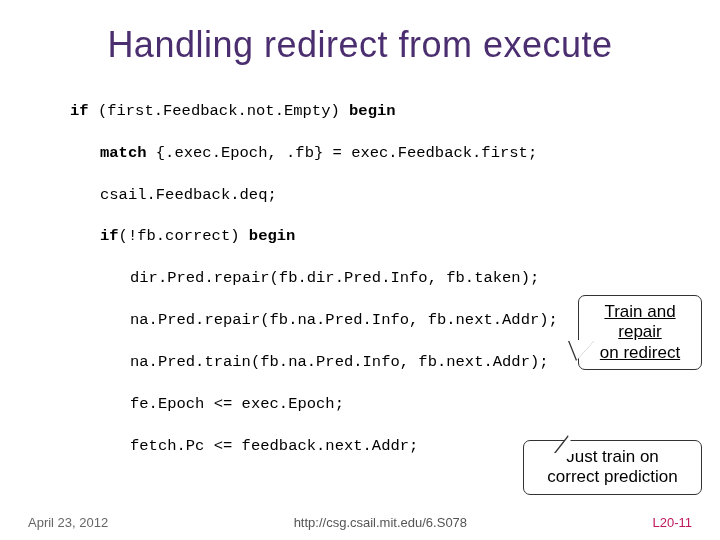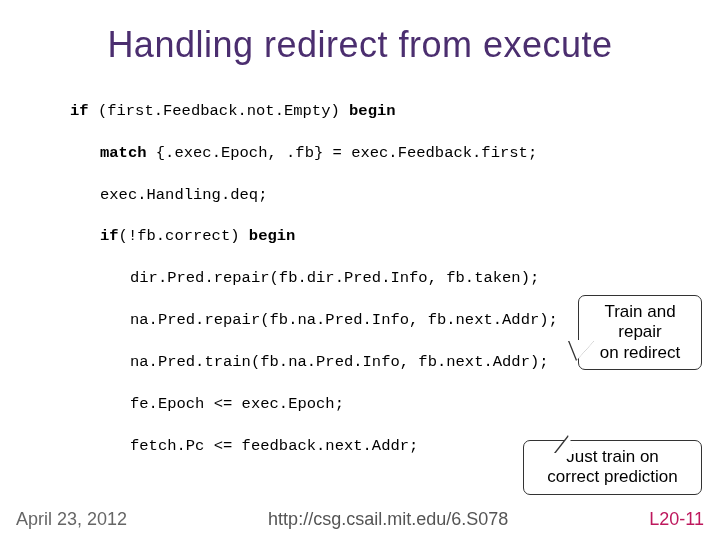--- a/index.html
+++ b/index.html
@@ -40,21 +40,21 @@
     position: absolute;
     background: #fff;
     border: 1px solid #333;
     border-radius: 7px;
     padding: 6px 12px;
     font-size: 17px;
     text-align: center;
     line-height: 1.2;
     z-index: 3;
   }
-  .callout1 { right: 18px; top: 295px; width: 124px; }
+  .callout1 { right: 18px; top: 295px; width: 124px; text-decoration: underline; }
   .callout2 { right: 18px; top: 440px; width: 179px; }
   .tail {
     position: absolute;
     width: 0; height: 0;
     z-index: 4;
   }
   .tail1 {
     right: 125px; top: 340px;
     border-left: 8px solid transparent;
     border-right: 18px solid transparent;
@@ -67,38 +67,38 @@
     border-right: 6px solid transparent;
     border-bottom: 18px solid #fff;
     filter: drop-shadow(-1px -1px 0 #333);
   }
   .footer {
     position: absolute;
     left: 0; right: 0; bottom: 10px;
     display: flex;
     justify-content: space-between;
     align-items: flex-end;
-    padding: 0 16px;
-    font-size: 18px;
+    padding: 0 28px;
+    font-size: 13px;
     color: #555;
   }
   .footer .date { color: #666; }
   .footer .url { color: #555; flex: 1; text-align: center; }
   .footer .num { color: #be185d; }
 </style>
 </head>
 <body>
 
 <div class="slide">
   <h1 class="title">Handling redirect from execute</h1>
 
   <div class="code">
 <div class="ind1"><b>if</b><span> (first.Feedback.not.Empty) </span><b>begin</b></div>
 <div class="ind2"><b>match</b><span> {.exec.Epoch, .fb} = exec.Feedback.first;</span></div>
-<div class="ind2"><span>exec.Handling.deq;</span></div>
+<div class="ind2"><span>csail.Feedback.deq;</span></div>
 <div class="ind2"><b>if</b><span>(!fb.correct) </span><b>begin</b></div>
 <div class="ind3"><span>dir.Pred.repair(fb.dir.Pred.Info, fb.taken);</span></div>
 <div class="ind3"><span>na.Pred.repair(fb.na.Pred.Info, fb.next.Addr);</span></div>
 <div class="ind3"><span>na.Pred.train(fb.na.Pred.Info, fb.next.Addr);</span></div>
 <div class="ind3"><span>fe.Epoch &lt;= exec.Epoch;</span></div>
 <div class="ind3"><span>fetch.Pc &lt;= feedback.next.Addr;</span></div>
 
 
 
 

